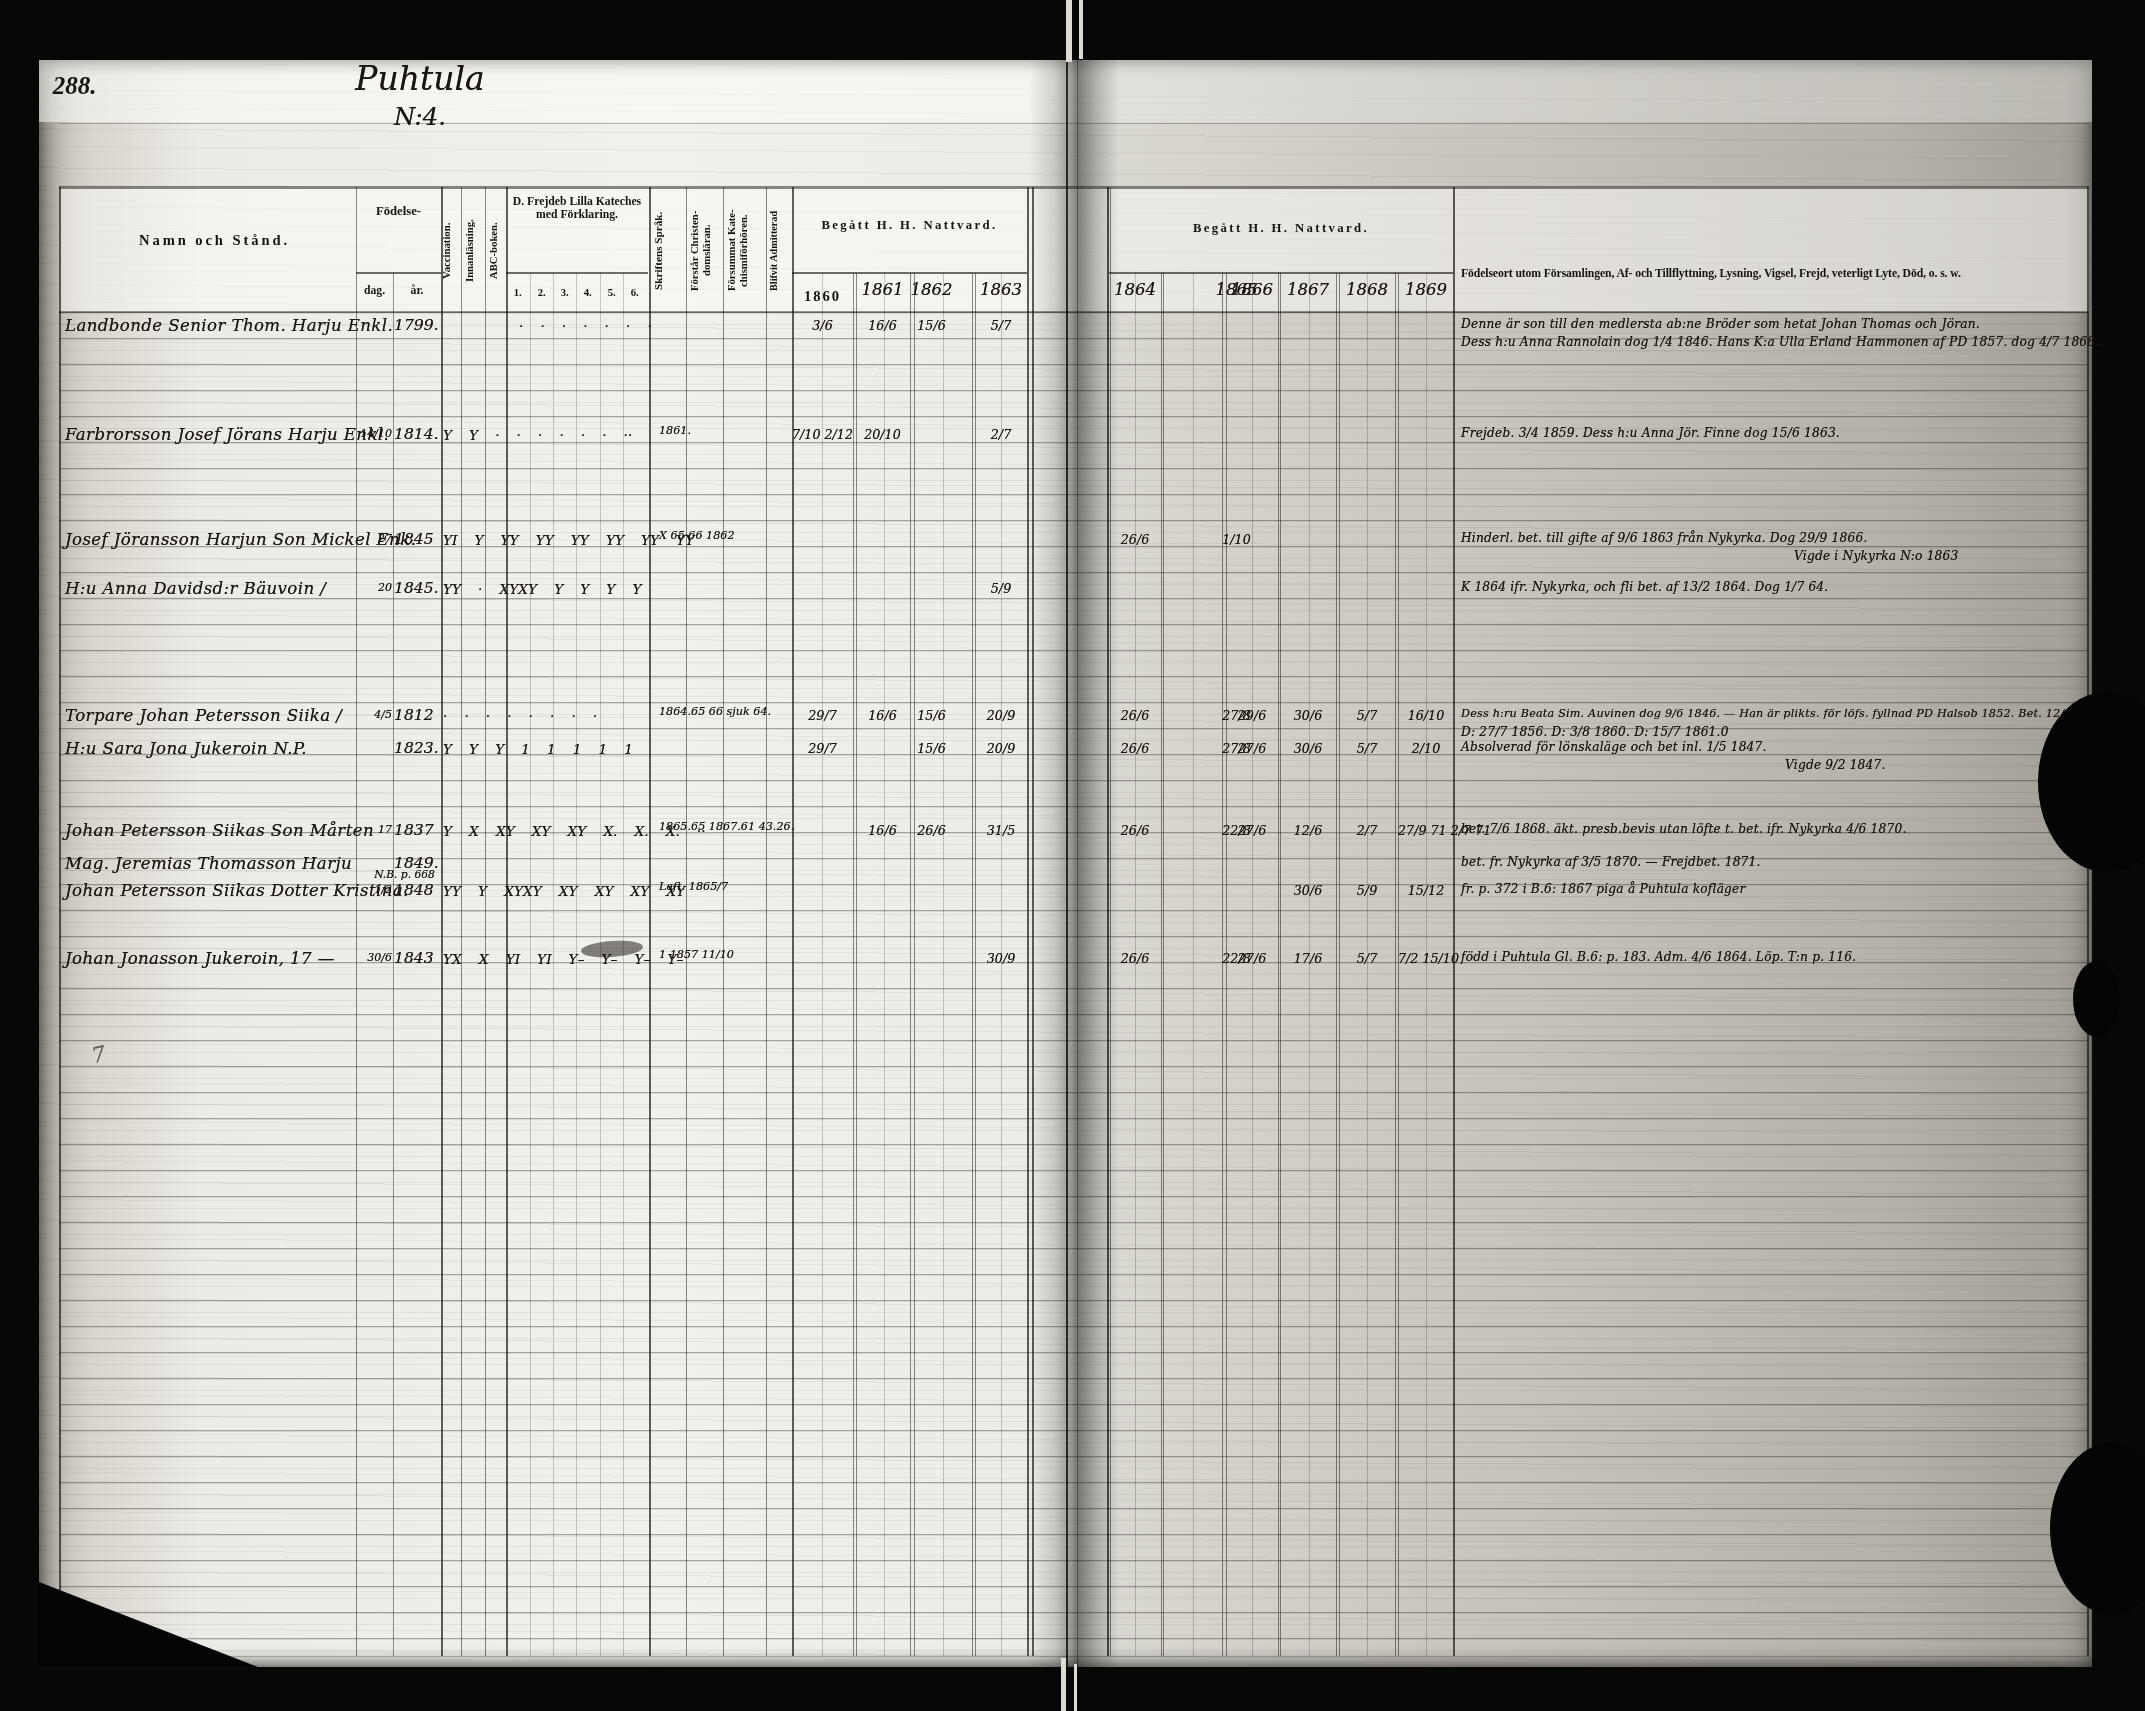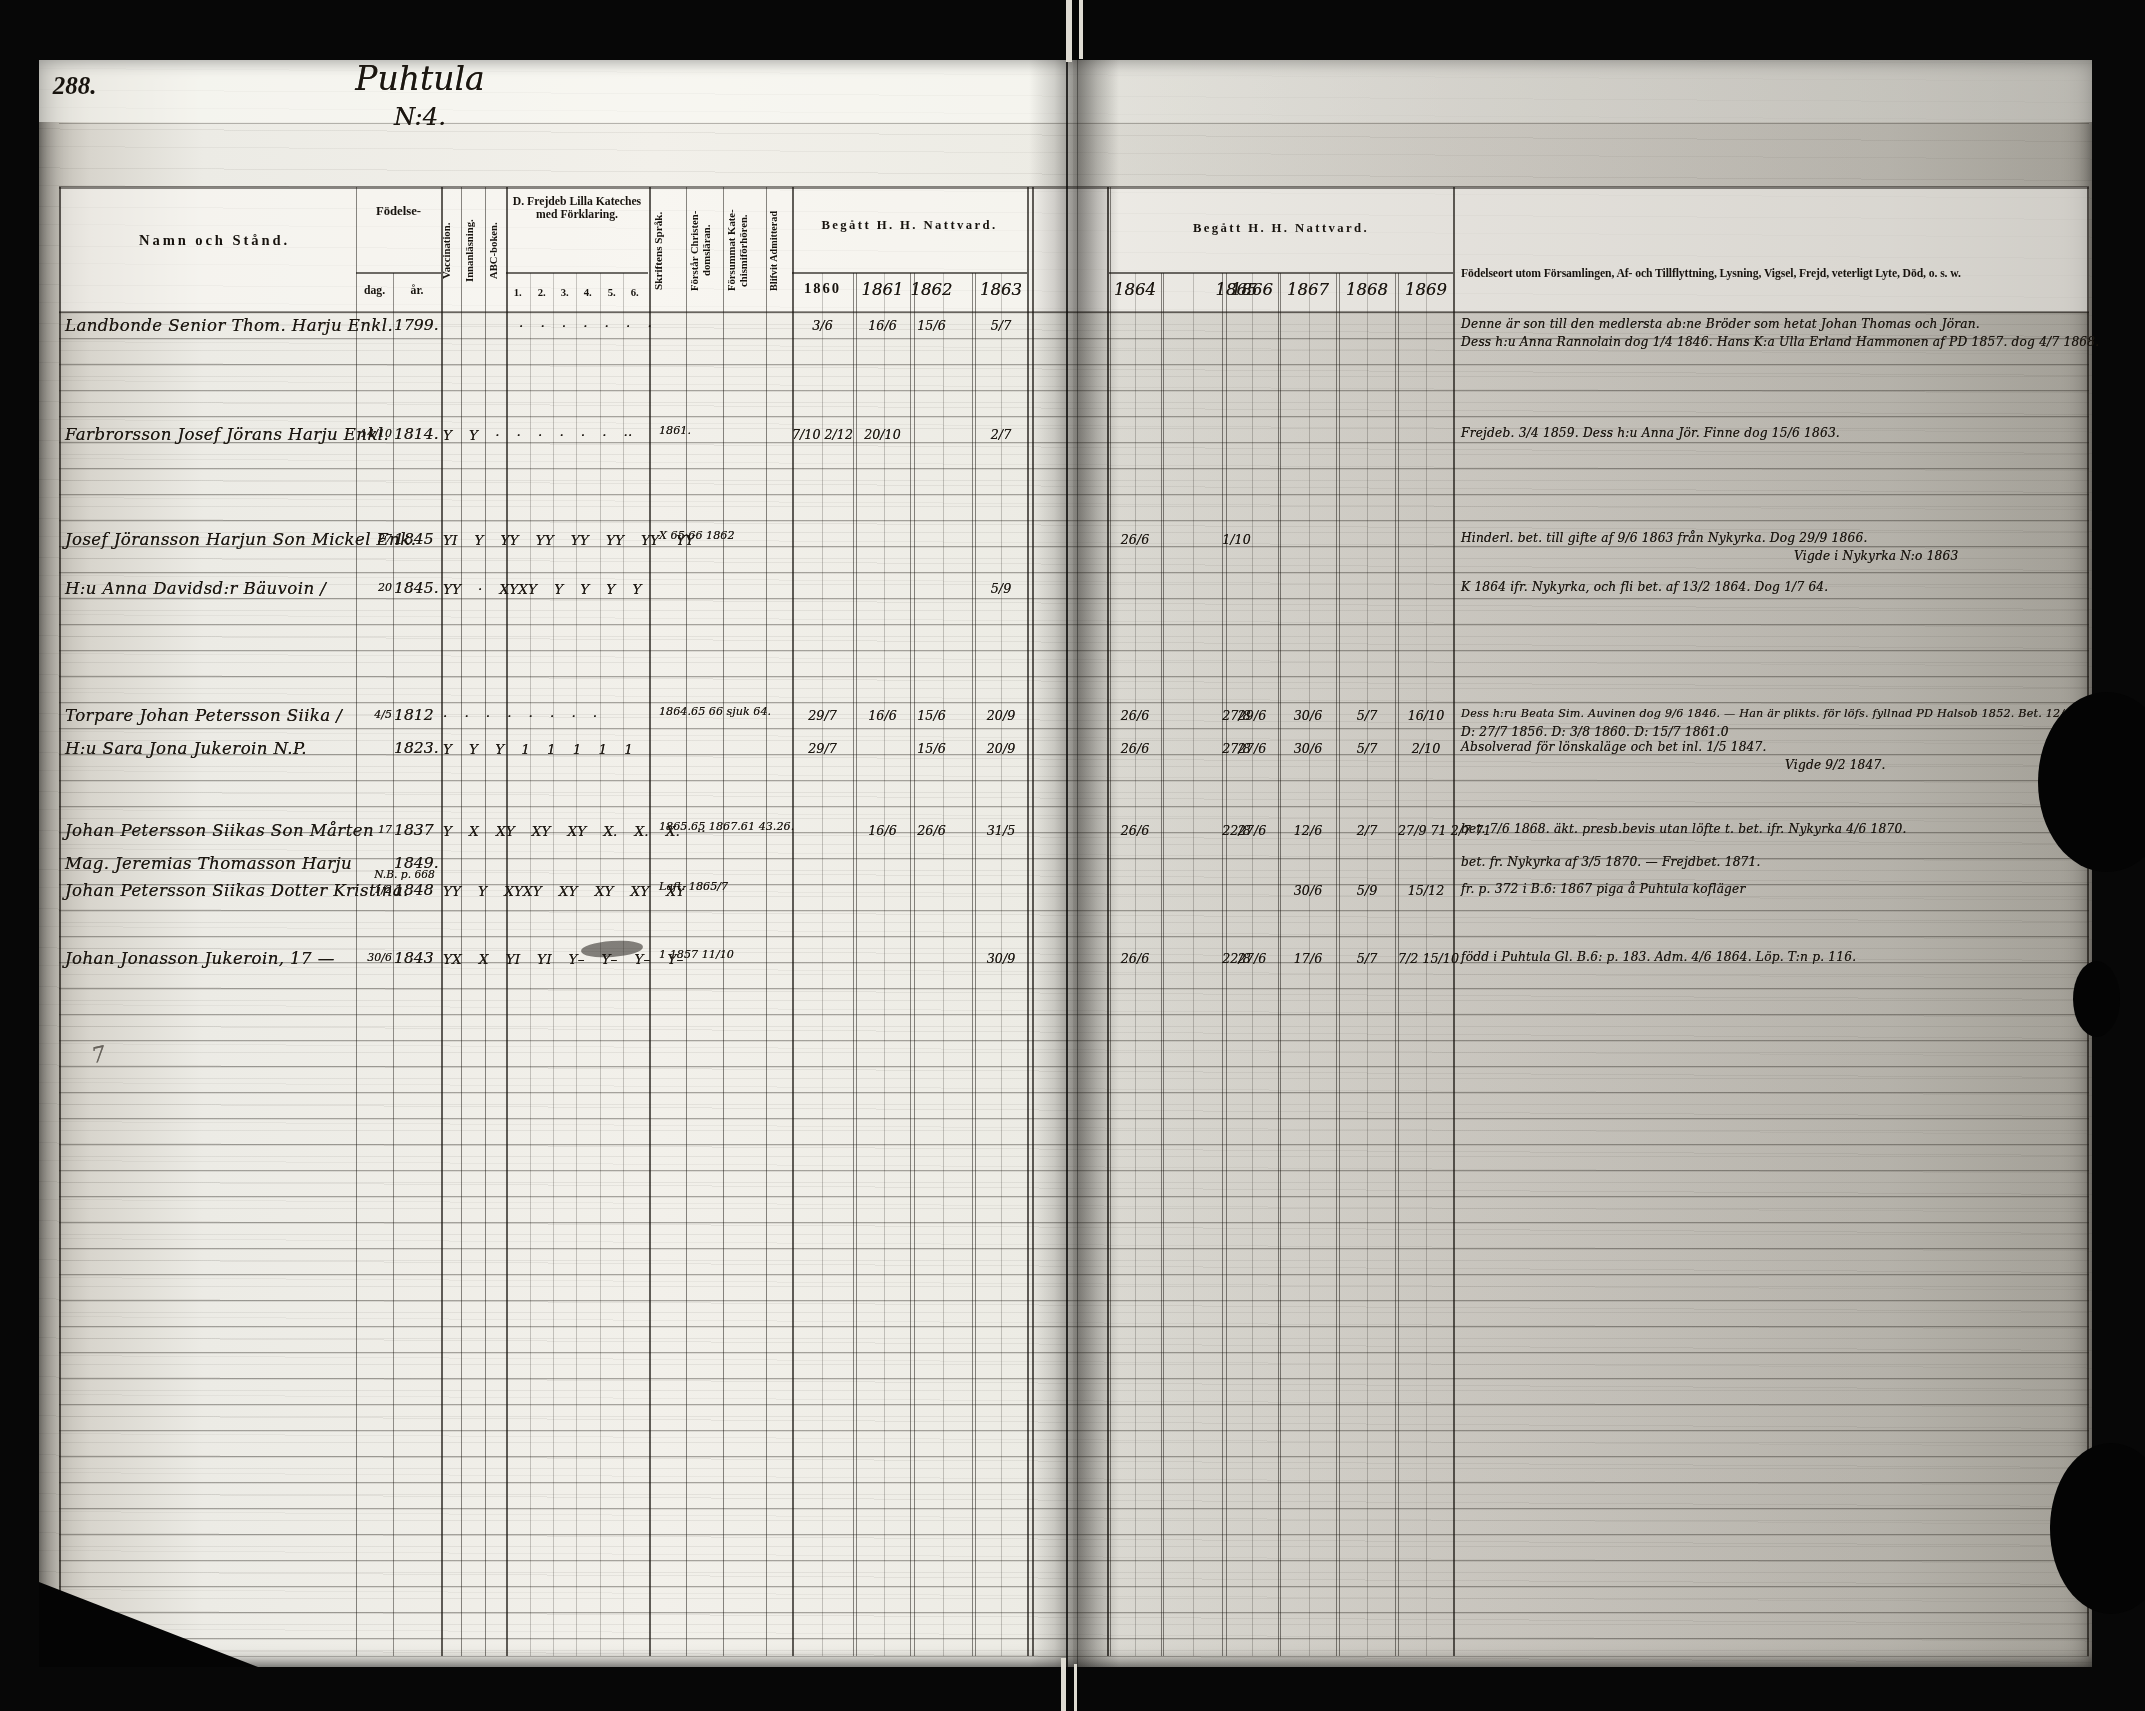--- a/index.html
+++ b/index.html
@@ -69,21 +69,21 @@
     background:linear-gradient(90deg, transparent 0, rgba(18,16,13,.16) 28%, rgba(18,16,13,.48) 55%, rgba(18,16,13,.22) 76%, transparent 100%);}
   .crease{position:absolute;top:0;height:1607px;background:rgba(10,9,8,.8);}
 
   
   .pr{font-family:"Liberation Serif","DejaVu Serif",serif;font-weight:bold;color:#17130e;}
   .hw{font-family:"DejaVu Serif",serif;font-style:italic;color:#1b1610;text-shadow:0 0 0.4px rgba(20,15,10,.7);}
   .hdr{position:absolute;text-align:center;line-height:1.15;}
   .vh{position:absolute;top:133px;height:115px;writing-mode:vertical-rl;transform:rotate(180deg);
       font-size:10.7px;line-height:1.08;text-align:center;}
   .yh{position:absolute;top:220px;font-size:16.6px;text-align:center;}
-  .yh.printed{font-style:normal;font-family:"Liberation Serif",serif;font-weight:bold;font-size:14.6px;letter-spacing:2px;}
+  .yh.printed{font-style:normal;font-family:"Liberation Serif",serif;font-weight:bold;font-size:14.6px;letter-spacing:2px;margin-top:8px;}
   .katnum{position:absolute;top:226px;width:23.4px;text-align:center;font-size:10.7px;}
 
   
   .row{position:absolute;left:0;width:2053px;height:0;overflow:visible;}
   .cell{position:absolute;white-space:nowrap;}
   .c-name{left:26px;top:0;width:297px;font-size:16.6px;letter-spacing:0.4px;}
   .c-day{left:318px;top:2px;width:35px;font-size:11px;text-align:right;}
   .c-year{left:355px;top:0;width:47px;font-size:15.6px;}
   .c-marks{left:404px;top:2px;width:347px;font-size:13.7px;word-spacing:12.7px;}
   .c-note{left:620px;top:-1px;width:154px;font-size:11.2px;line-height:1.2;white-space:normal;}

